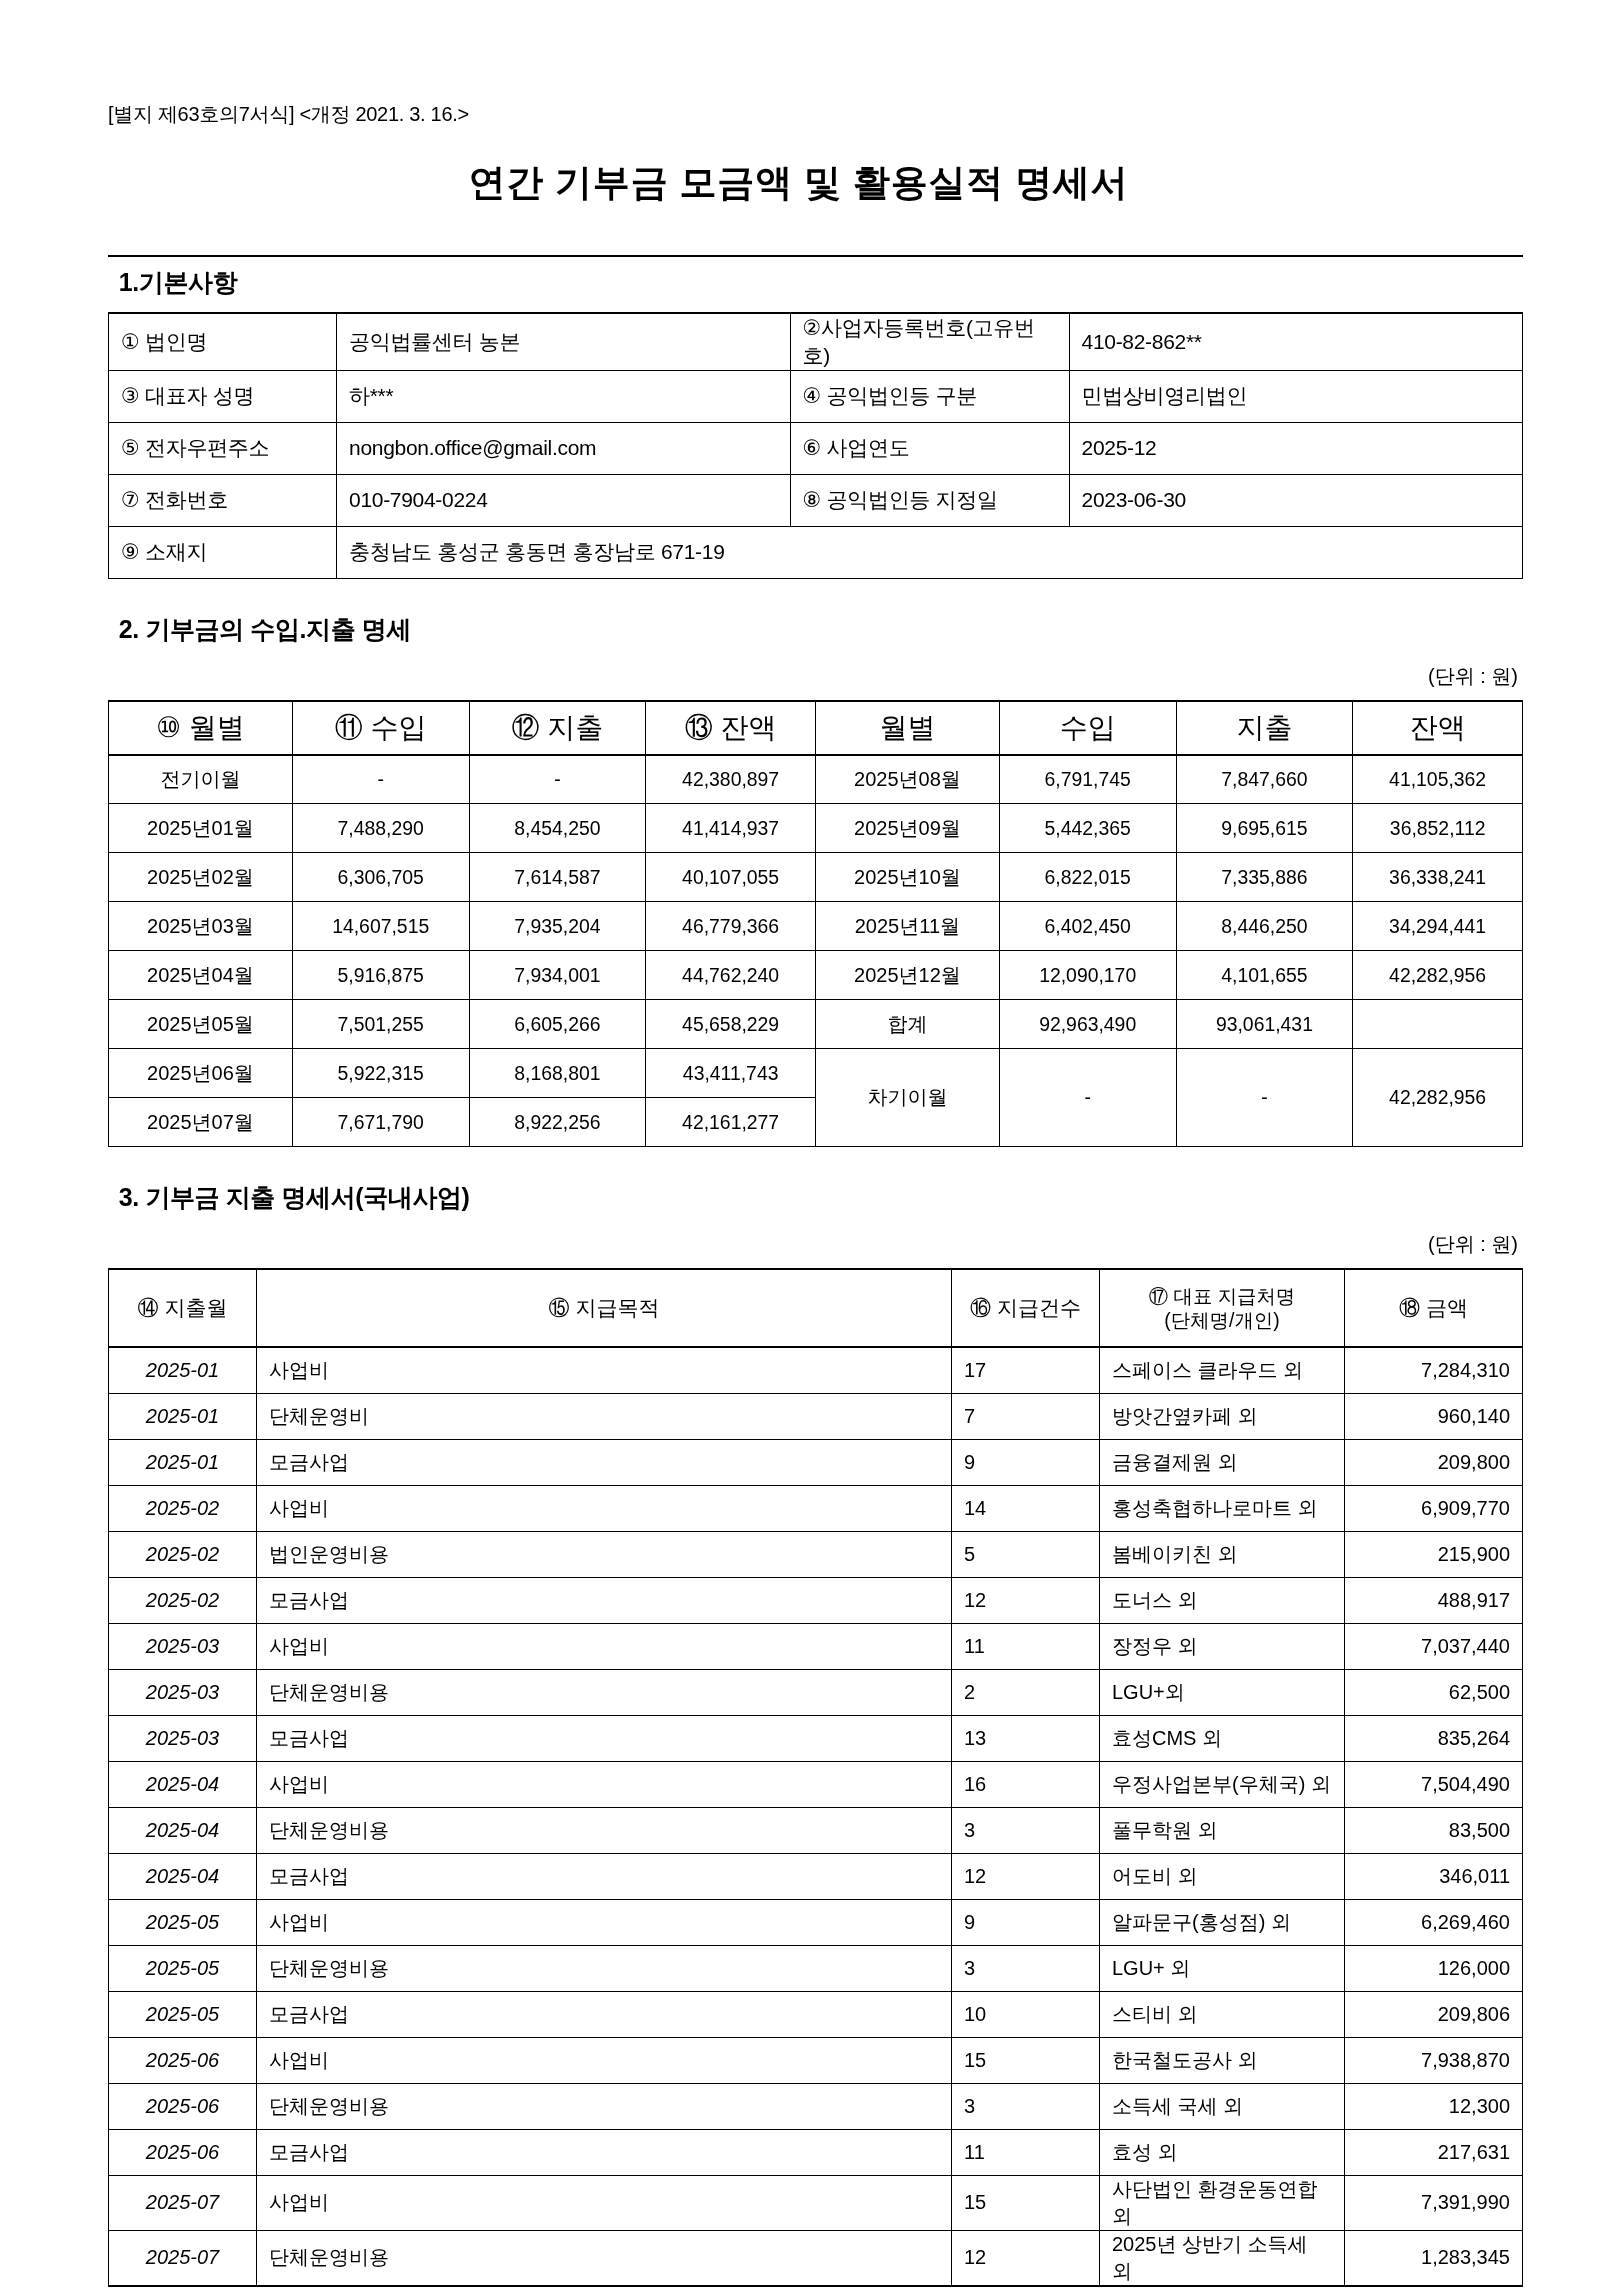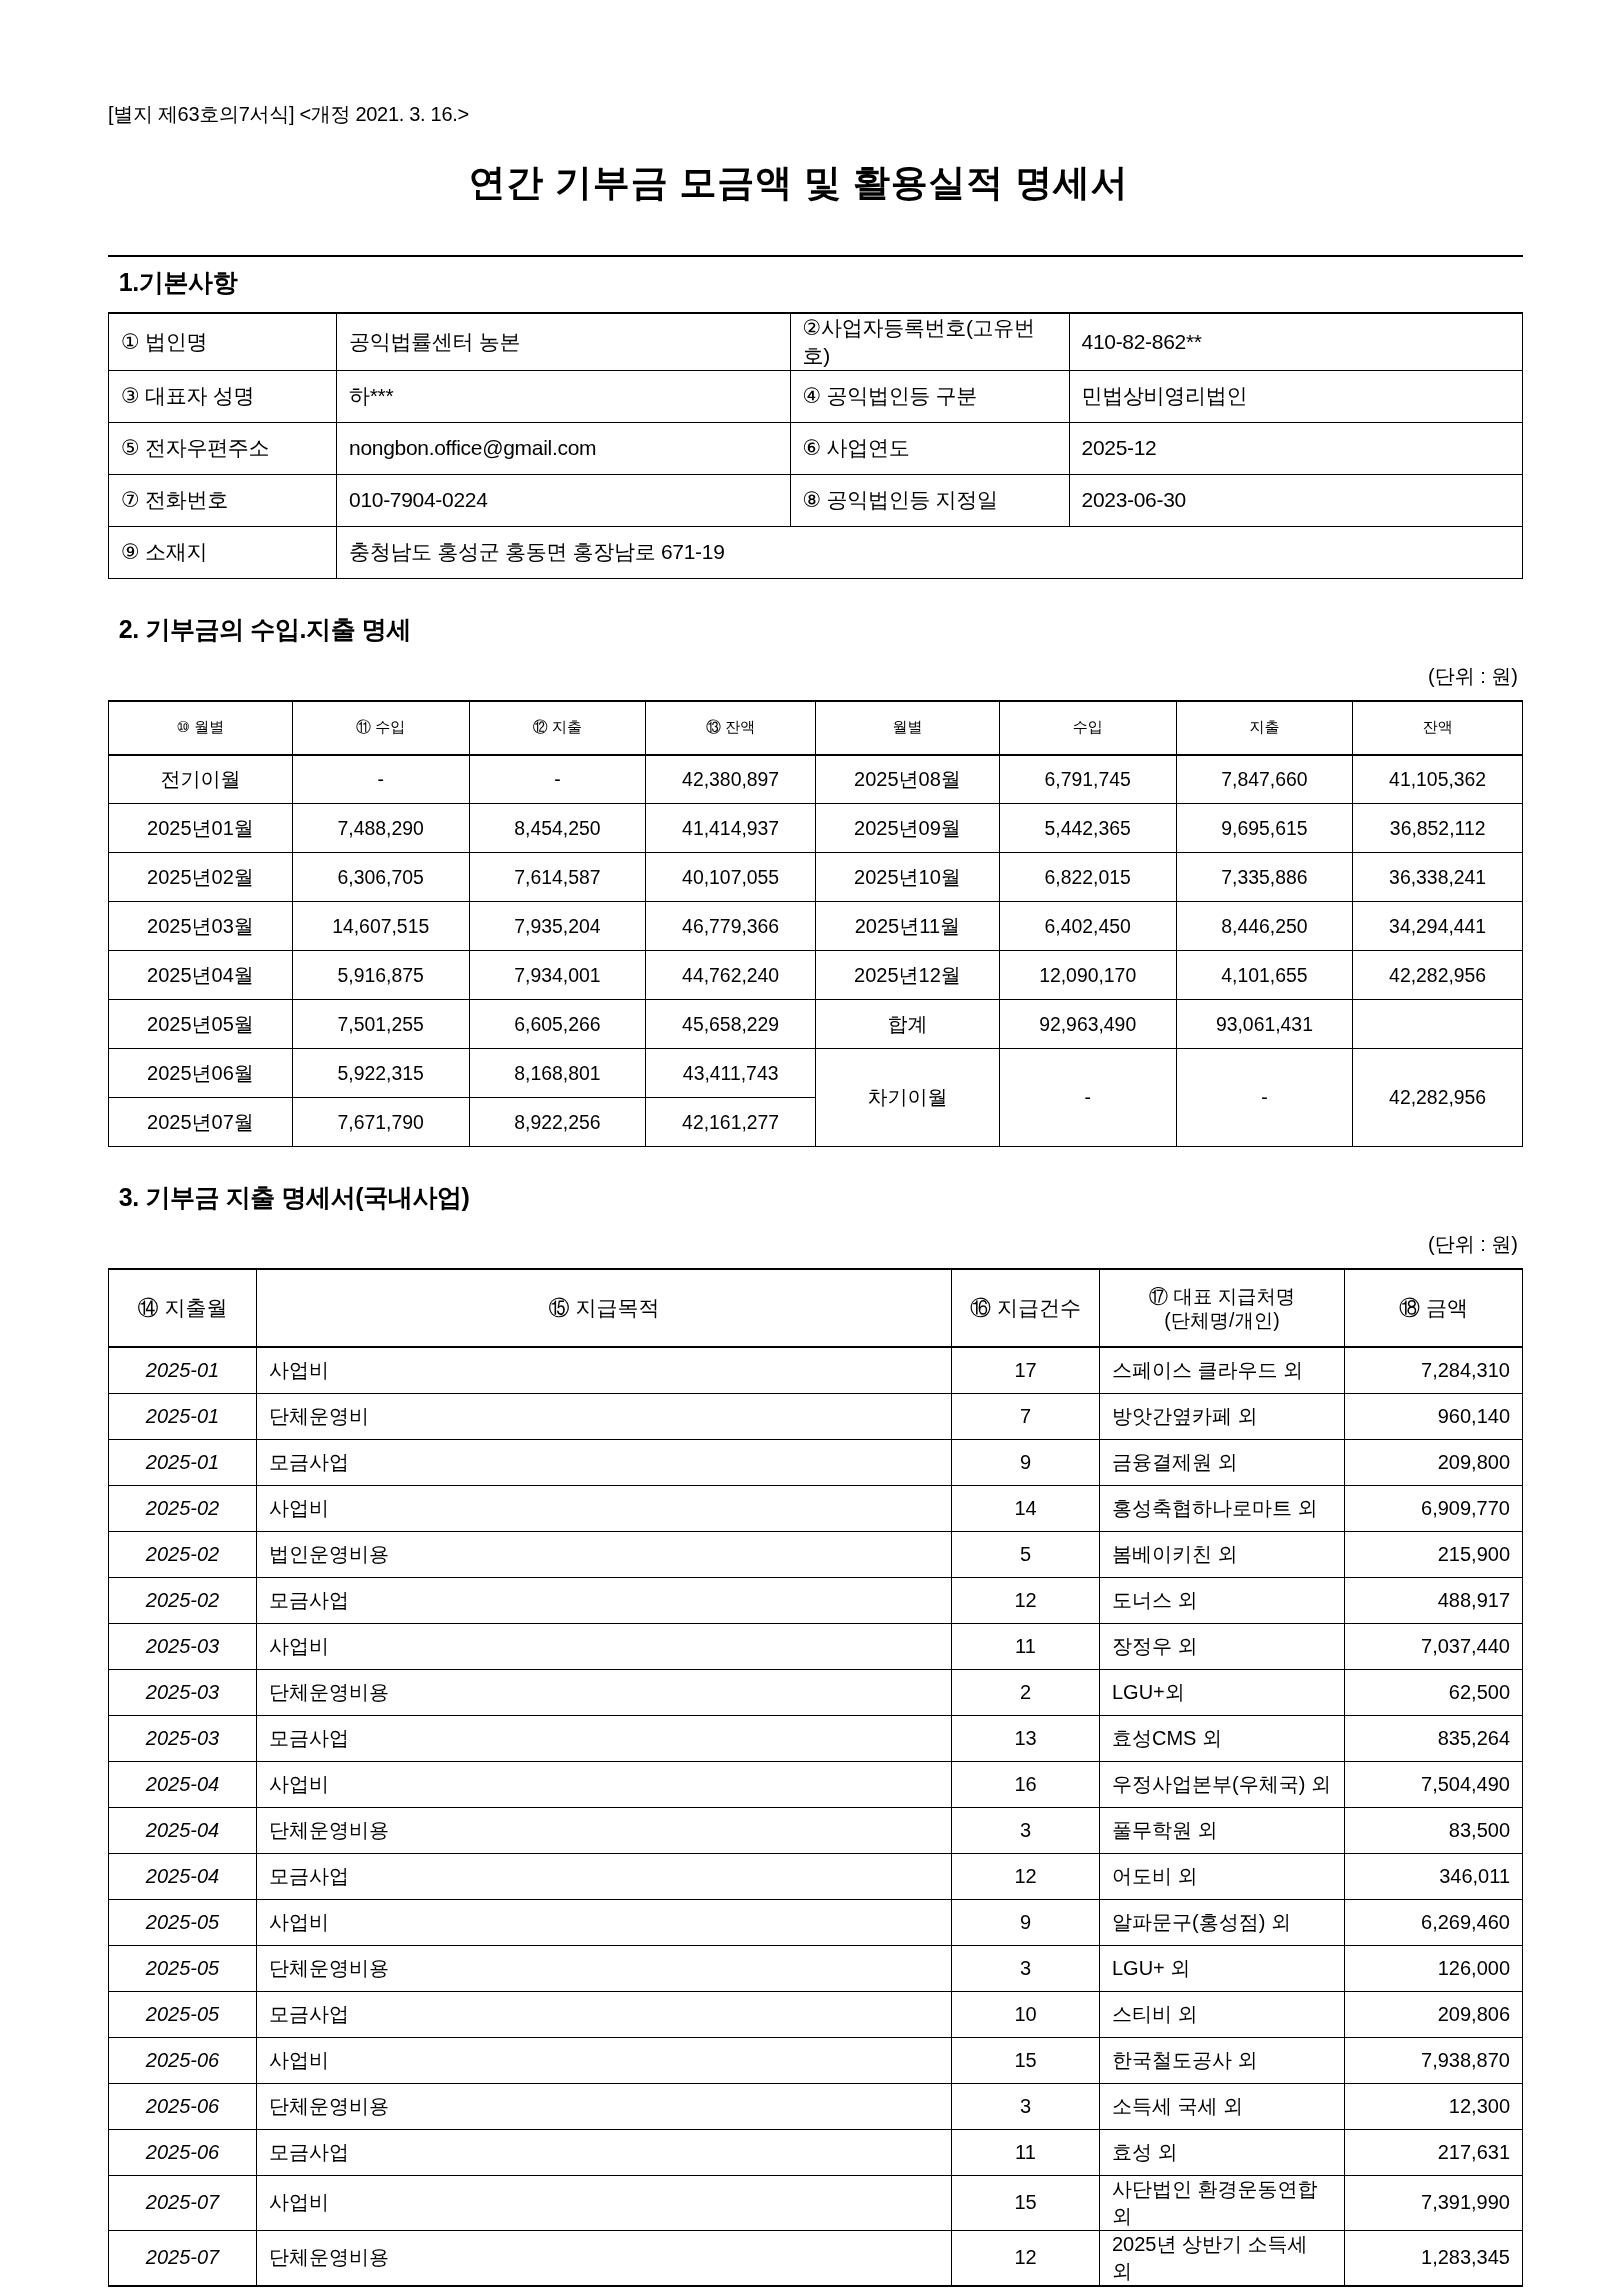--- a/index.html
+++ b/index.html
@@ -80,21 +80,21 @@
   #tbl-basic td { height: 52px; font-size: 21px; letter-spacing: -0.3px; }
   #tbl-basic td.lbl { width: 228px; }
   #tbl-basic td.lbl2 { width: 279px; }
   #tbl-basic td.val { }
 
   
   #tbl-cash { border-top: 2.5px solid #000; }
   #tbl-cash th {
     text-align: center;
     height: 54px;
-    font-size: 15px;
+    font-size: 28px;
     border-bottom: 2.5px solid #000;
   }
   #tbl-cash td { height: 49px; font-size: 19.4px; }
   #tbl-cash td.mon { text-align: center; font-size: 20px; }
   #tbl-cash td.num { text-align: center; }
   #tbl-cash td.dash { text-align: center; }
   #tbl-cash td.blank { }
   .c-mon  { width: 13.0%; }
   .c-in   { width: 12.5%; }
   .c-out  { width: 12.5%; }
@@ -105,21 +105,21 @@
   #tbl-spend th {
     text-align: center;
     height: 78px;
     font-size: 21px;
     border-bottom: 2.5px solid #000;
     line-height: 1.25;
   }
   #tbl-spend td { height: 46px; font-size: 20px; }
   #tbl-spend td.c1 { text-align: center; width: 148px; font-style: italic; }
   #tbl-spend td.c2 { text-align: left;   }
-  #tbl-spend td.c3 { text-align: center;  width: 148px; }
+  #tbl-spend td.c3 { text-align: left;  width: 148px; }
   #tbl-spend td.c4 { text-align: left;   width: 245px; }
   #tbl-spend td.c5 { text-align: right;  width: 178px; }
   #tbl-spend tr:last-child td { border-bottom: 2.5px solid #000; }
   .sub { font-size: 19.4px; display: block; }
 </style>
 </head>
 <body>
 
 <div class="page">
 

